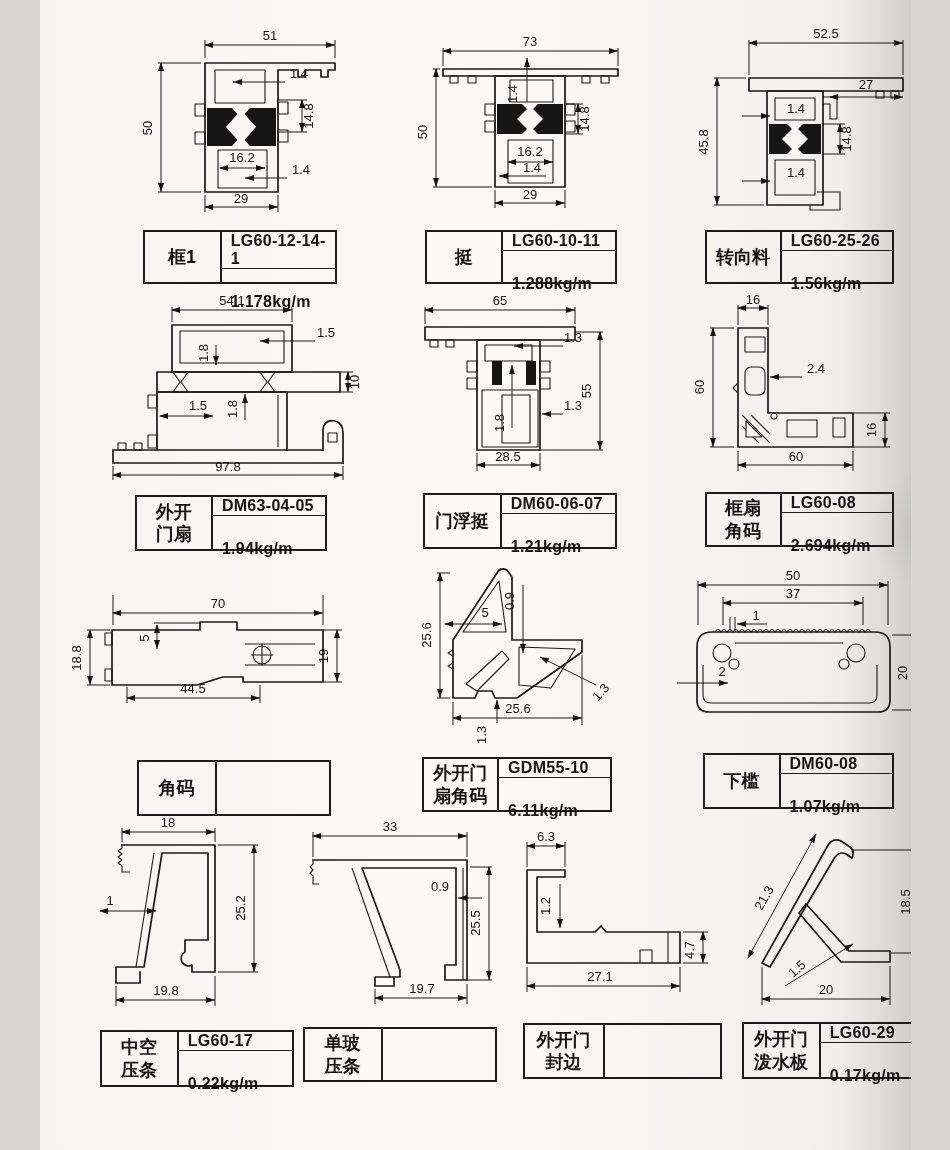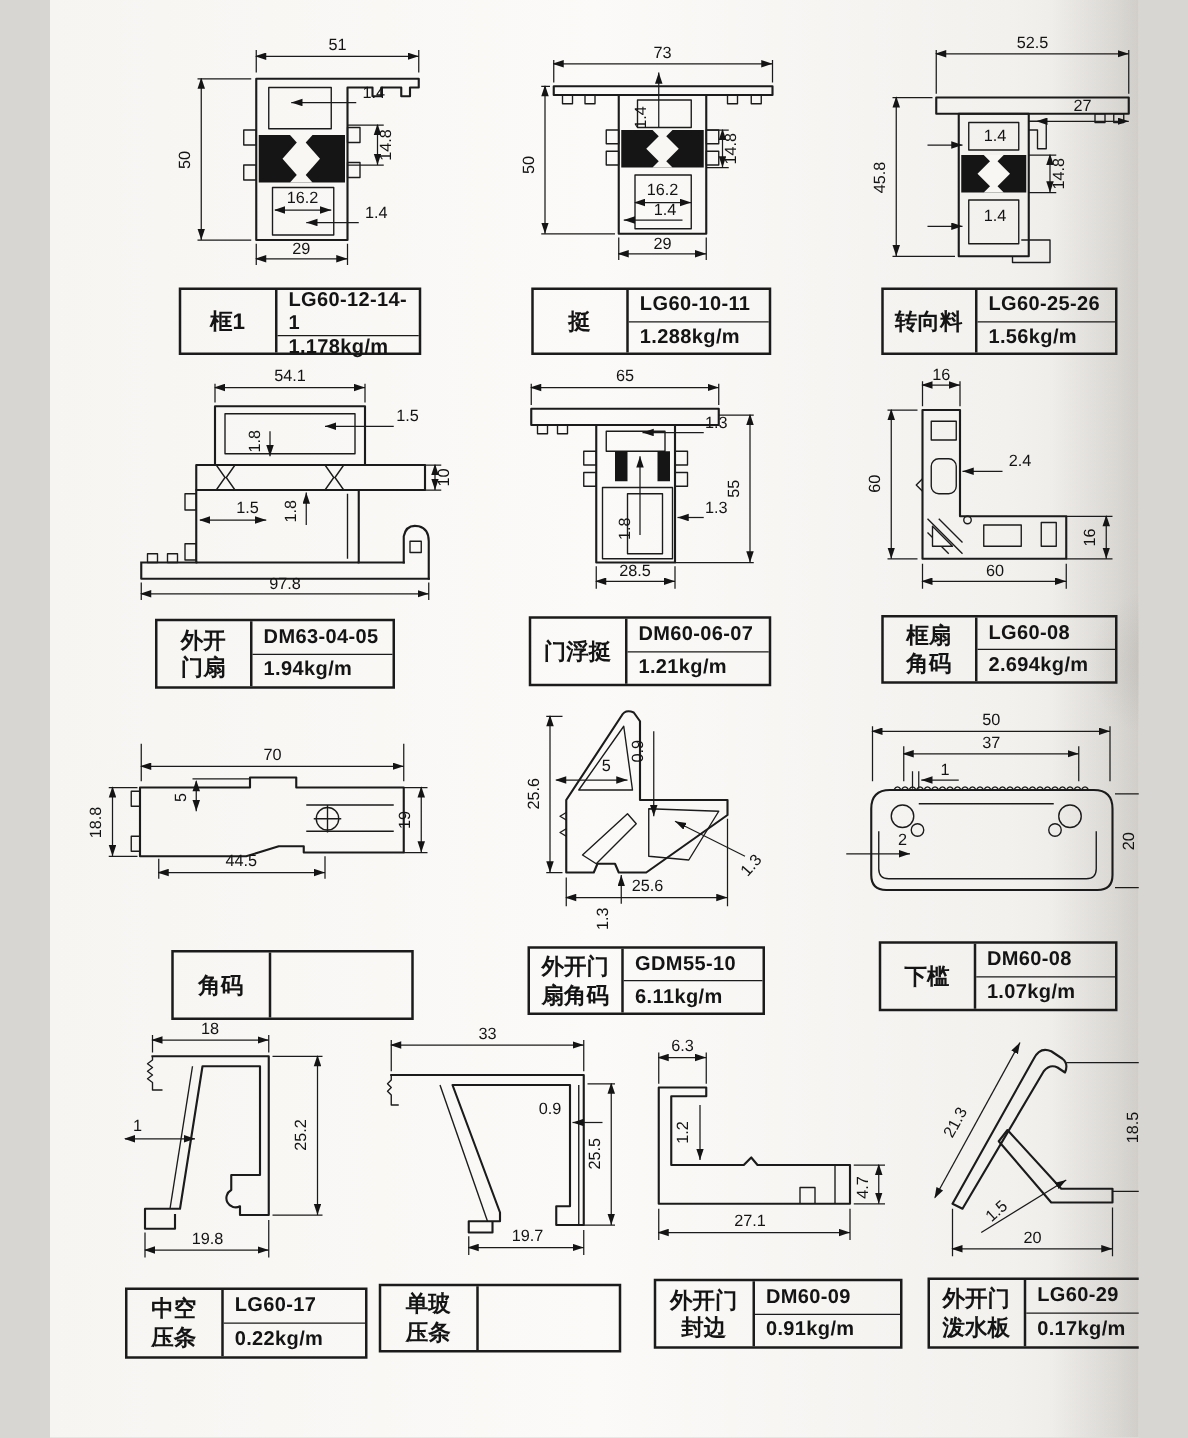--- a/index.html
+++ b/index.html
@@ -15,21 +15,21 @@
   svg .out{fill:none;stroke:#1b1b1b;stroke-width:1.7;stroke-linejoin:round;stroke-linecap:square;}
   svg .thin{fill:none;stroke:#1b1b1b;stroke-width:1.1;stroke-linejoin:round;}
   svg .dim{fill:none;stroke:#1b1b1b;stroke-width:1;}
   svg .blk{fill:#151515;stroke:none;}
   svg .wht{fill:#f8f7f4;stroke:none;}
   svg text{font:13px "Liberation Sans","DejaVu Sans",sans-serif;fill:#141414;}
   svg text.mid{text-anchor:middle;}
   .ptable{position:absolute;display:flex;border:2px solid #1b1b1b;color:#141414;}
   .pt-name{width:40%;border-right:2px solid #1b1b1b;display:flex;align-items:center;justify-content:center;
            font-size:18px;font-weight:700;white-space:pre-line;text-align:center;line-height:1.25;}
-  .pt-right{width:60%;display:flex;flex-direction:column;}
+  .pt-right{width:60%;display:flex;flex-direction:column;gap:24px;}
   .pt-model,.pt-weight{flex:1;display:flex;align-items:center;padding-left:9px;font-size:16px;font-weight:700;letter-spacing:0.3px;}
   .pt-model{border-bottom:1.7px solid #1b1b1b;}
 </style>
 </head>
 <body>
 
 <div id="sheet">
 <div id="shadeR" class="shade"></div>
 <div id="shadeB" class="shade"></div>
 
@@ -438,21 +438,21 @@
         <div class="pt-weight">1.288kg/m</div>
       </div>
 </div>
 <div class="ptable" style="left:665px;top:230px;width:185px;height:50px">
   <div class="pt-name">转向料</div>
   <div class="pt-right">
         <div class="pt-model">LG60-25-26</div>
         <div class="pt-weight">1.56kg/m</div>
       </div>
 </div>
-<div class="ptable" style="left:84px;top:495px;width:188px;height:52px">
+<div class="ptable" style="left:95px;top:495px;width:188px;height:52px">
   <div class="pt-name">外开
 门扇</div>
   <div class="pt-right">
         <div class="pt-model">DM63-04-05</div>
         <div class="pt-weight">1.94kg/m</div>
       </div>
 </div>
 <div class="ptable" style="left:383px;top:493px;width:190px;height:52px">
   <div class="pt-name">门浮挺</div>
   <div class="pt-right">
@@ -494,24 +494,20 @@
         <div class="pt-weight">0.22kg/m</div>
       </div>
 </div>
 <div class="ptable" style="left:263px;top:1027px;width:190px;height:51px">
   <div class="pt-name">单玻
 压条</div>
 </div>
 <div class="ptable" style="left:483px;top:1023px;width:195px;height:52px">
   <div class="pt-name">外开门
 封边</div>
-  <div class="pt-right">
-        <div class="pt-model">DM60-09</div>
-        <div class="pt-weight">0.91kg/m</div>
-      </div>
 </div>
 <div class="ptable" style="left:702px;top:1022px;width:190px;height:53px">
   <div class="pt-name">外开门
 泼水板</div>
   <div class="pt-right">
         <div class="pt-model">LG60-29</div>
         <div class="pt-weight">0.17kg/m</div>
       </div>
 </div>
 

